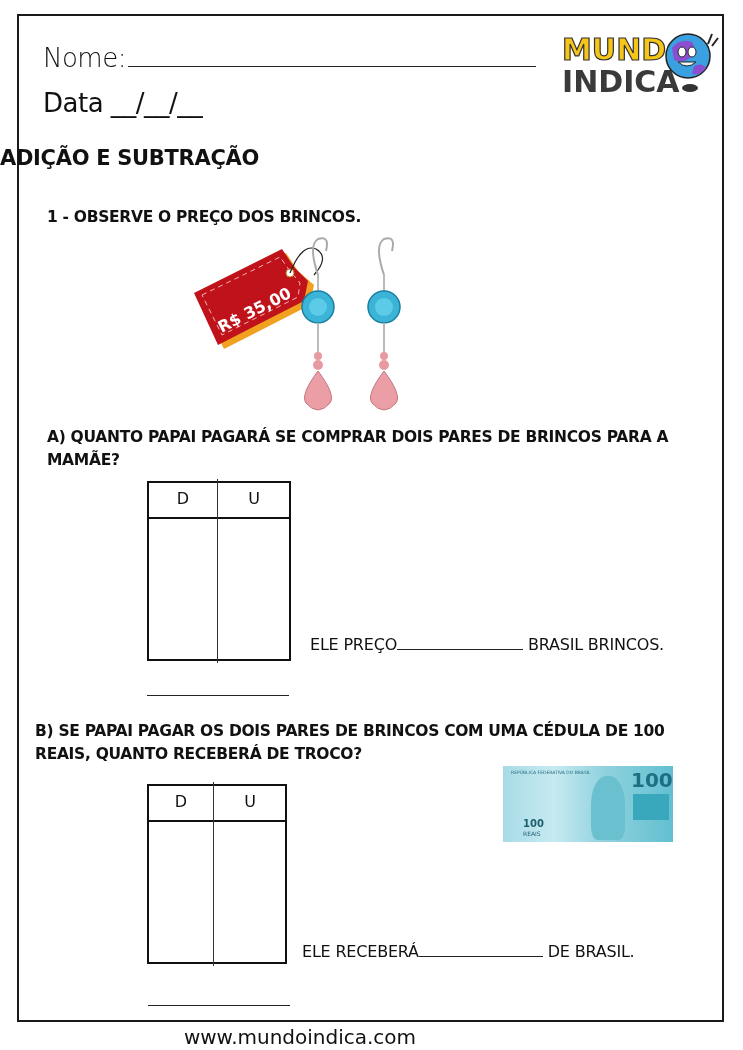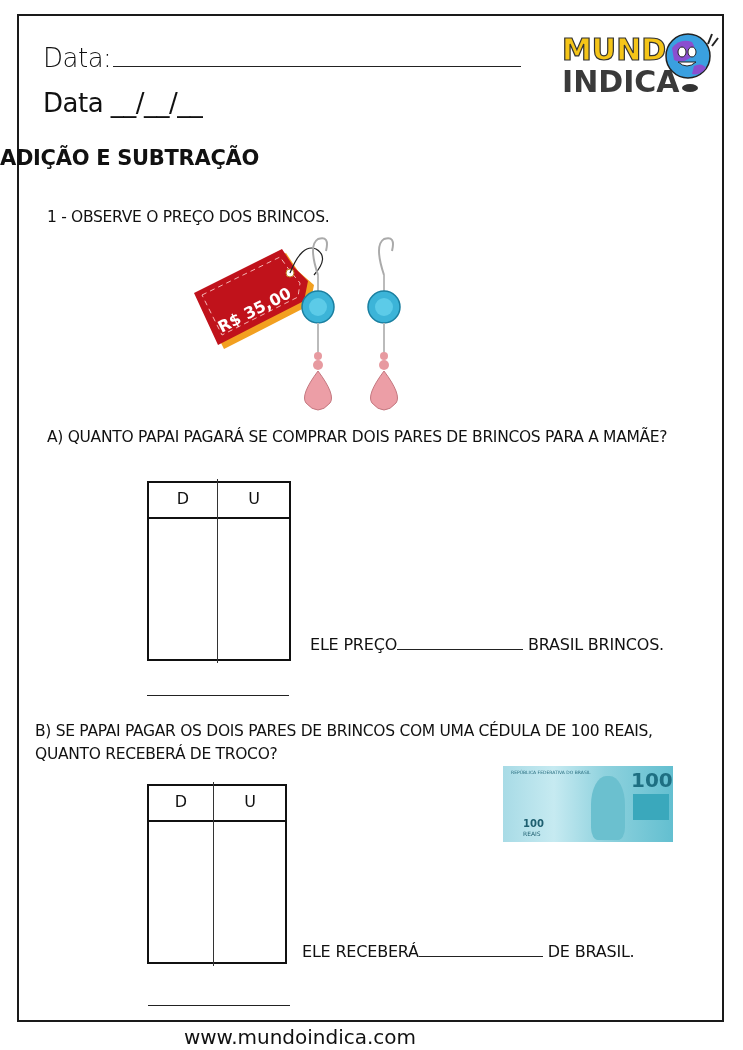--- a/index.html
+++ b/index.html
@@ -4,39 +4,39 @@
 <style>
   html,body{margin:0;padding:0;background:#fff;}
   body{width:743px;height:1050px;position:relative;overflow:hidden;font-family:"Liberation Sans",sans-serif;color:#111;}
   .frame{position:absolute;left:17px;top:14px;width:707px;height:1008px;border:2px solid #1a1a1a;box-sizing:border-box;}
   .abs{position:absolute;}
   .nome{left:43px;top:42px;font-size:26px;font-family:"DejaVu Sans",sans-serif;font-weight:300;letter-spacing:-0.5px;}
   .nome .line{display:inline-block;width:408px;border-bottom:1.5px solid #222;height:24px;vertical-align:baseline;margin-left:2px;}
   .data{left:43px;top:88px;font-size:26px;font-family:"DejaVu Sans",sans-serif;letter-spacing:-0.5px;}
   .logo{left:560px;top:30px;width:160px;height:66px;}
   .title{left:0;width:743px;top:146px;text-align:left;font-size:21px;font-weight:bold;font-family:"DejaVu Sans",sans-serif;letter-spacing:-0.3px;}
-  .q{font-family:"DejaVu Sans",sans-serif;font-weight:normal;font-size:15.5px;letter-spacing:-0.3px;line-height:23px;}
+  .q{font-family:"DejaVu Sans",sans-serif;font-weight:bold;font-size:15.5px;letter-spacing:-0.3px;line-height:23px;}
   .q1{left:47px;top:206px;}
   .qa{left:47px;top:426px;width:660px;}
   .qb{left:35px;top:720px;width:670px;}
   .tbl{border:2px solid #111;box-sizing:border-box;}
   .tbl .hdr{position:absolute;left:0;right:0;top:0;height:34px;border-bottom:2px solid #111;}
   .tbl .col{position:absolute;top:-4px;bottom:-4px;border-left:1.5px solid #333;}
   .tbl .hd{position:absolute;top:6px;font-family:"DejaVu Sans",sans-serif;font-size:16px;text-align:center;}
   .sent{font-family:"DejaVu Sans",sans-serif;font-size:16px;letter-spacing:-0.2px;}
   .sent .blank{display:inline-block;border-bottom:1px solid #222;height:16px;vertical-align:baseline;}
   .ansline{border-bottom:1.5px solid #222;width:142px;height:0;}
   .footer{left:0;width:600px;top:1025px;text-align:center;font-family:"DejaVu Sans",sans-serif;font-size:20px;}
 </style>
 </head>
 <body>
 
 <div class="frame"></div>
 
-<div class="abs nome"><span>Data:</span><span class="line"></span></div>
+<div class="abs nome"><span>Nome:</span><span class="line"></span></div>
 <div class="abs data">Data __/__/__</div>
 
 <div class="abs logo">
   <svg width="160" height="66" viewBox="0 0 160 66">
     <text x="2" y="30" font-family="DejaVu Sans" font-weight="bold" font-size="30" fill="#f5c518" stroke="#333" stroke-width="1.2">MUND</text>
     <text x="2" y="62" font-family="DejaVu Sans" font-weight="bold" font-size="30" fill="#3a3a3a">INDICA</text>
     <g>
       <circle cx="128" cy="26" r="22" fill="#3aa0e0" stroke="#222" stroke-width="1.5"></circle>
       <path d="M112 18 Q120 8 132 12 Q138 20 130 28 Q122 34 114 30 Z" fill="#8a4fd0"></path>
       <path d="M134 36 Q142 32 146 38 Q140 46 132 44 Z" fill="#8a4fd0"></path>

